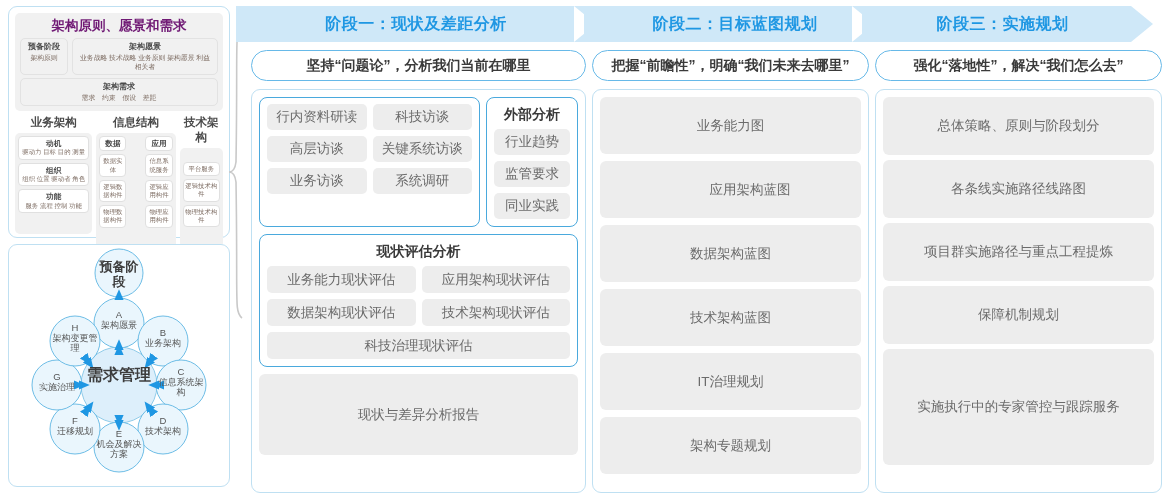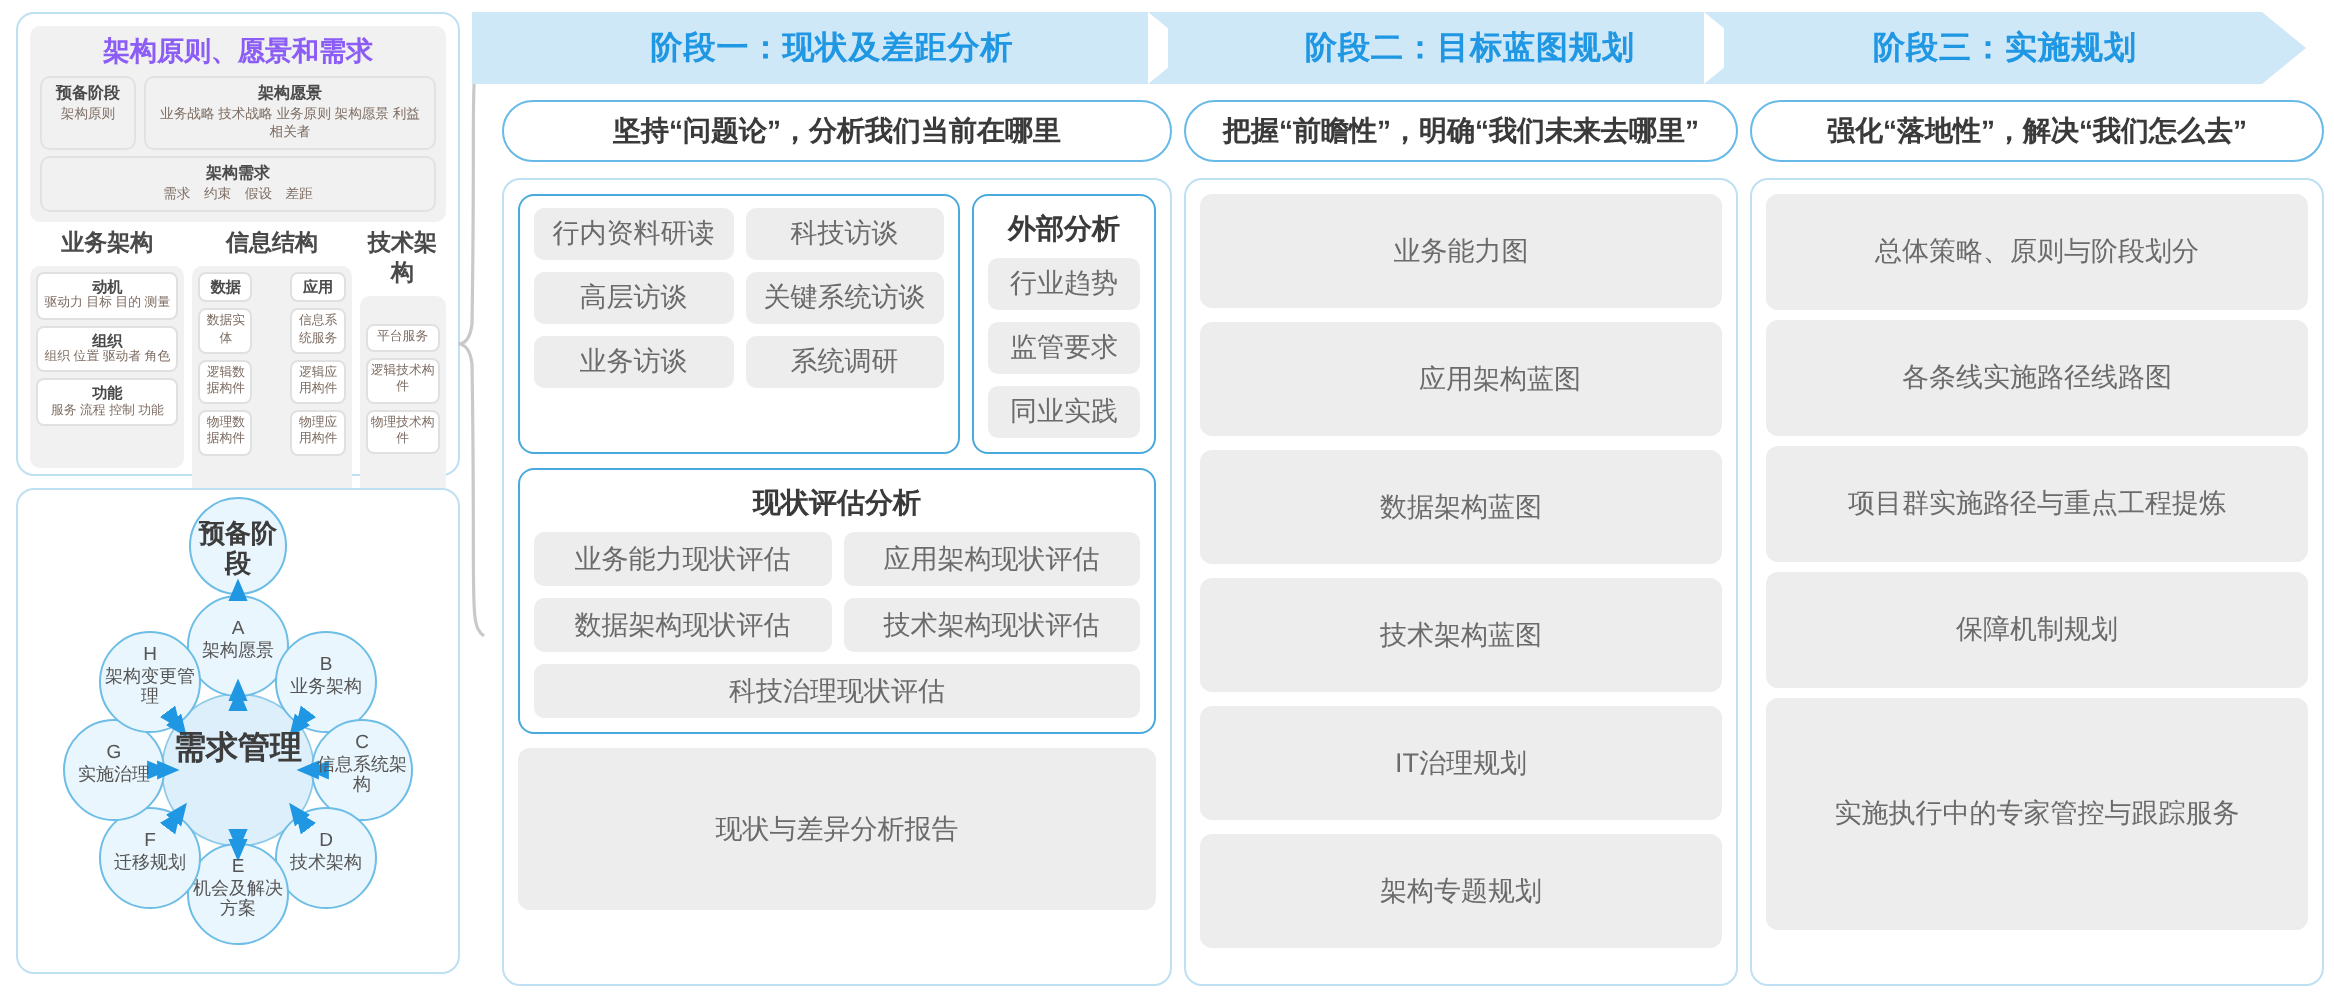--- a/index.html
+++ b/index.html
@@ -8,21 +8,21 @@
 
   
   .left-col{position:absolute;left:8px;top:6px;width:222px;height:487px;}
   .lpanel{box-sizing:border-box;border:1px solid #bfe0f2;border-radius:9px;background:#fff;}
   .lpanel-top{height:232px;padding:6px;}
   .lpanel-bot{margin-top:6px;height:243px;position:relative;}
 
   .grayblock{background:#f1f1f1;border-radius:5px;}
   .graybox{background:#f1f1f1;border:1px solid #e2e2e2;border-radius:5px;box-sizing:border-box;}
 
-  .sec-title{text-align:center;font-weight:bold;color:#8b5cf6;}
+  .sec-title{text-align:center;font-weight:bold;color:#701a75;}
   .t-big{font-size:13.5px;line-height:18px;}
 
   .blk-arch{padding:4px 5px 5px;}
   .row2{display:flex;gap:4px;margin-top:3px;}
   .cell{padding:3px 4px;text-align:center;}
   .cell .hd{font-size:8px;font-weight:bold;color:#4a4a4a;line-height:10px;}
   .cell .bd{font-size:6.8px;color:#7d6c62;line-height:9px;margin-top:1px;}
 
   .threecol{display:flex;gap:4px;margin-top:4px;}
   .col-ba{width:82px;}

